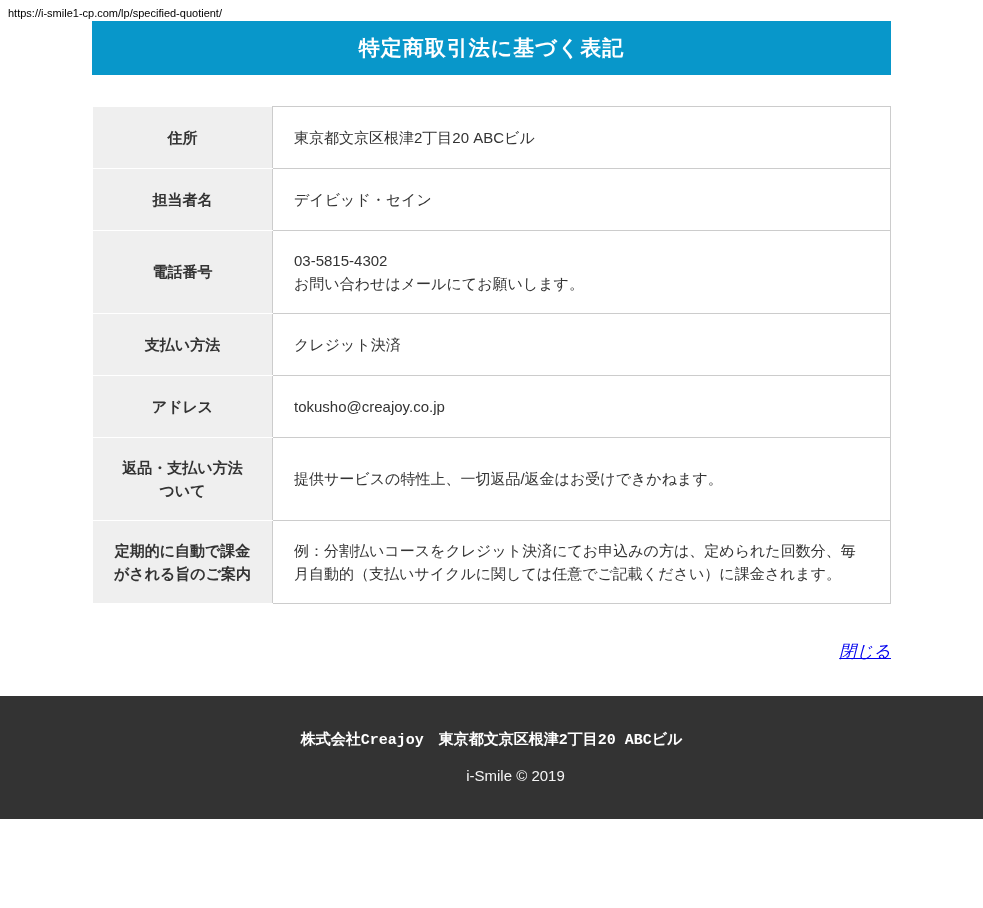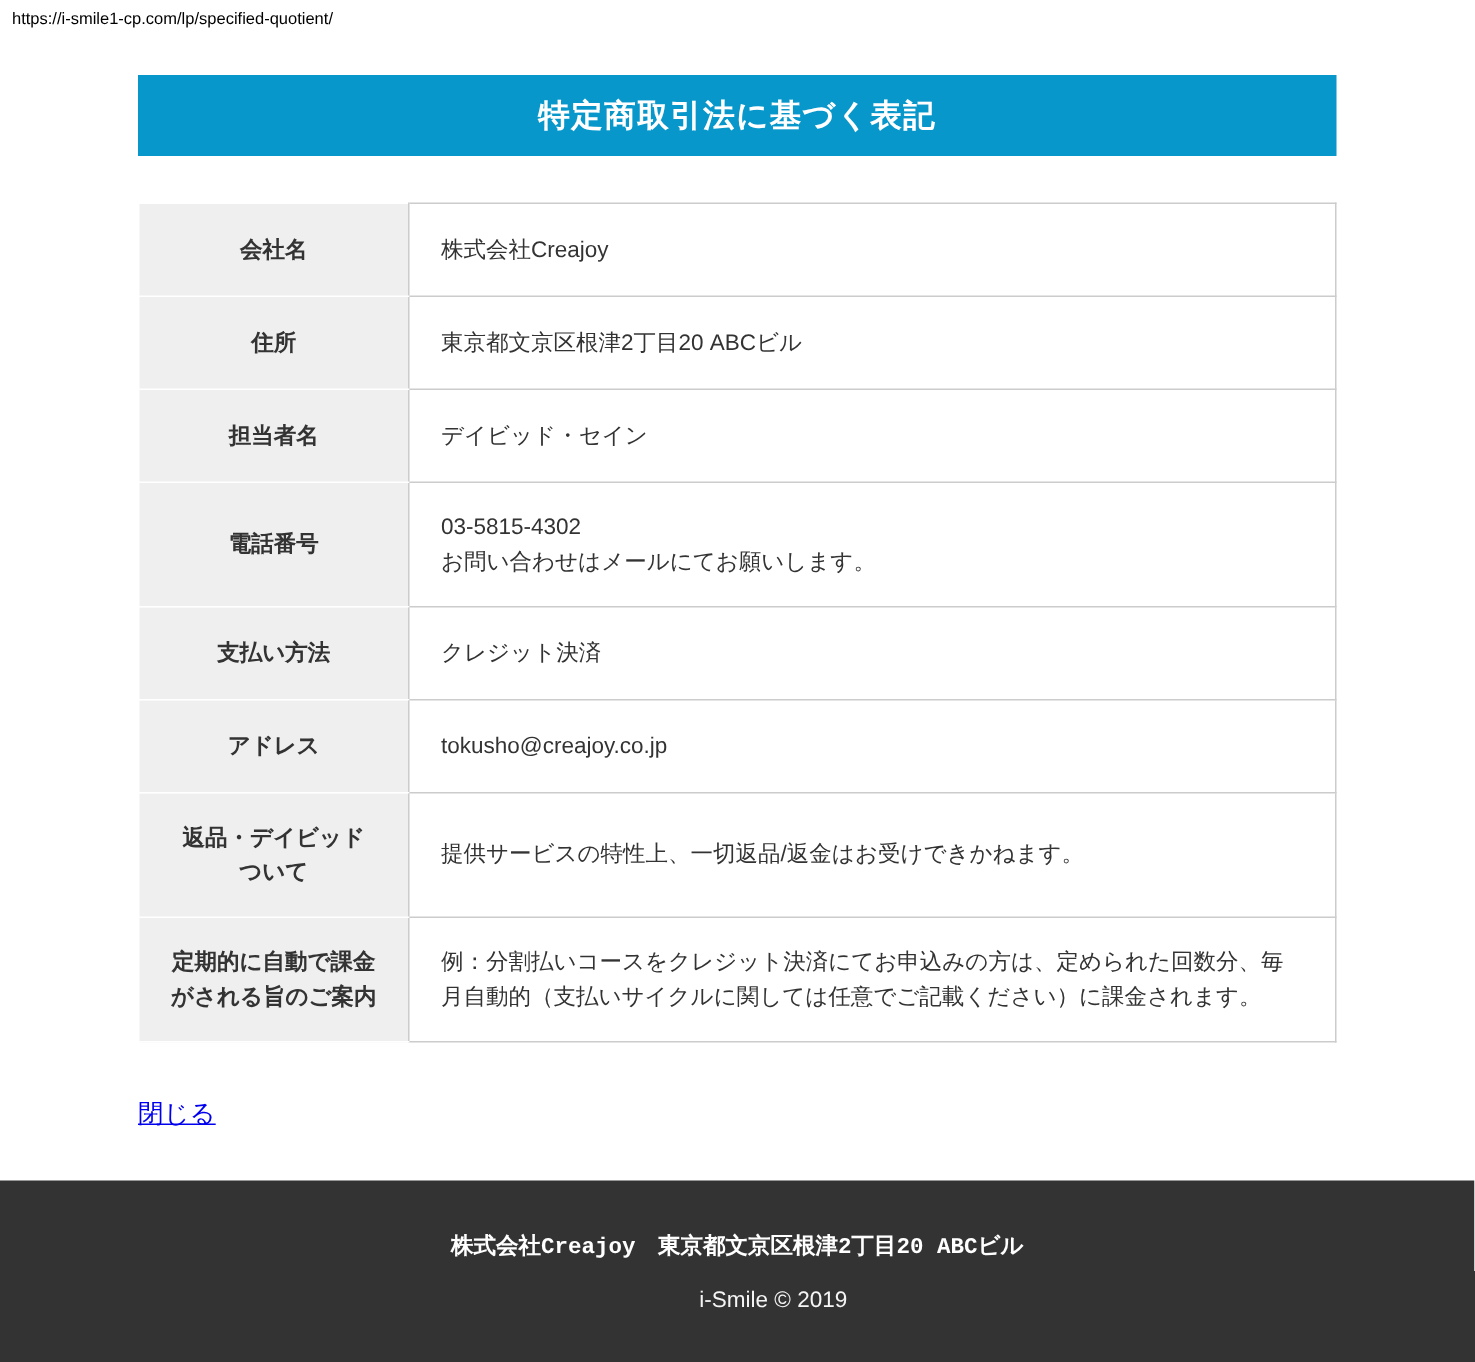--- a/index.html
+++ b/index.html
@@ -26,21 +26,20 @@
     color: #000000;
     height: 21px;
     line-height: 16px;
     white-space: nowrap;
   }
   .content {
     width: 799px;
     margin: 0 auto;
   }
   .header-band {
-    margin-top: 29px;
     height: 54px;
     background: var(--header_bg);
     display: flex;
     align-items: center;
     justify-content: center;
   }
   .header-band h1 {
     margin: 0;
     font-size: 21px;
     font-weight: bold;
@@ -74,23 +73,24 @@
     vertical-align: middle;
     white-space: pre-line;
     line-height: 1.55;
     color: var(--text_color);
     background: #ffffff;
   }
   tr.h62 > * { height: 62px; }
   tr.h83 > * { height: 83px; }
   .close-wrap {
     margin-top: 37px;
-    text-align: left;
+    text-align: right;
     height: 21px;
     line-height: 21px;
+    font-style: italic;
   }
   .close-wrap a {
     color: var(--link_color);
     font-size: 17px;
     text-decoration: underline;
     cursor: pointer;
   }
   footer.site-footer {
     margin-top: 34px;
     width: 983px;
@@ -122,24 +122,20 @@
 
 <div class="content">
 
   <div class="header-band">
     <h1>特定商取引法に基づく表記</h1>
   </div>
 
   <table class="info-table">
     <tbody>
       <tr class="h62">
-        <th>会社名</th>
-        <td>株式会社Creajoy</td>
-      </tr>
-      <tr class="h62">
         <th>住所</th>
         <td>東京都文京区根津2丁目20 ABCビル</td>
       </tr>
       <tr class="h62">
         <th>担当者名</th>
         <td>デイビッド・セイン</td>
       </tr>
       <tr class="h83">
         <th>電話番号</th>
         <td>03-5815-4302
@@ -147,21 +143,21 @@
       </tr>
       <tr class="h62">
         <th>支払い方法</th>
         <td>クレジット決済</td>
       </tr>
       <tr class="h62">
         <th>アドレス</th>
         <td>tokusho@creajoy.co.jp</td>
       </tr>
       <tr class="h83">
-        <th>返品・デイビッド
+        <th>返品・支払い方法
 ついて</th>
         <td>提供サービスの特性上、一切返品/返金はお受けできかねます。</td>
       </tr>
       <tr class="h83">
         <th>定期的に自動で課金
 がされる旨のご案内</th>
         <td>例：分割払いコースをクレジット決済にてお申込みの方は、定められた回数分、毎月自動的（支払いサイクルに関しては任意でご記載ください）に課金されます。</td>
       </tr>
     </tbody>
   </table>

